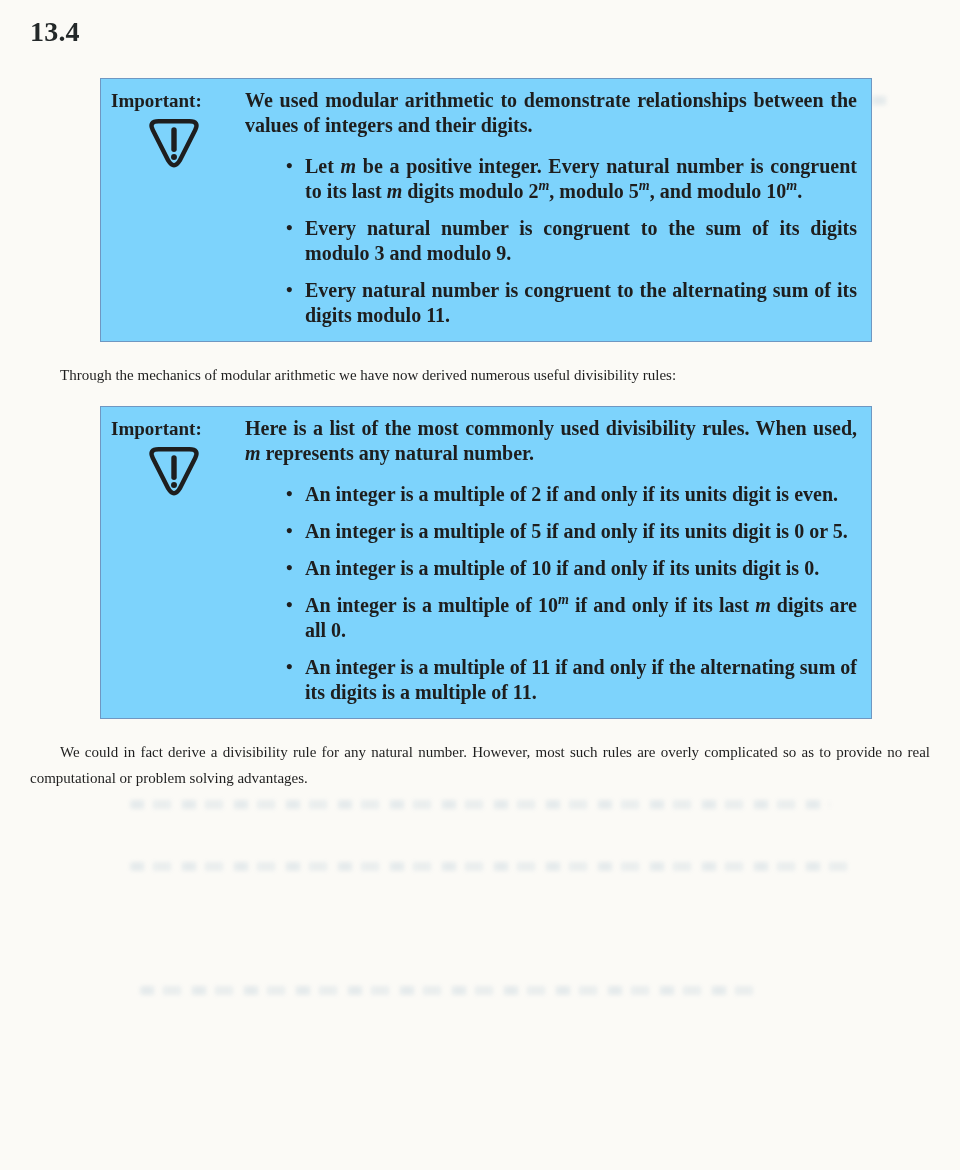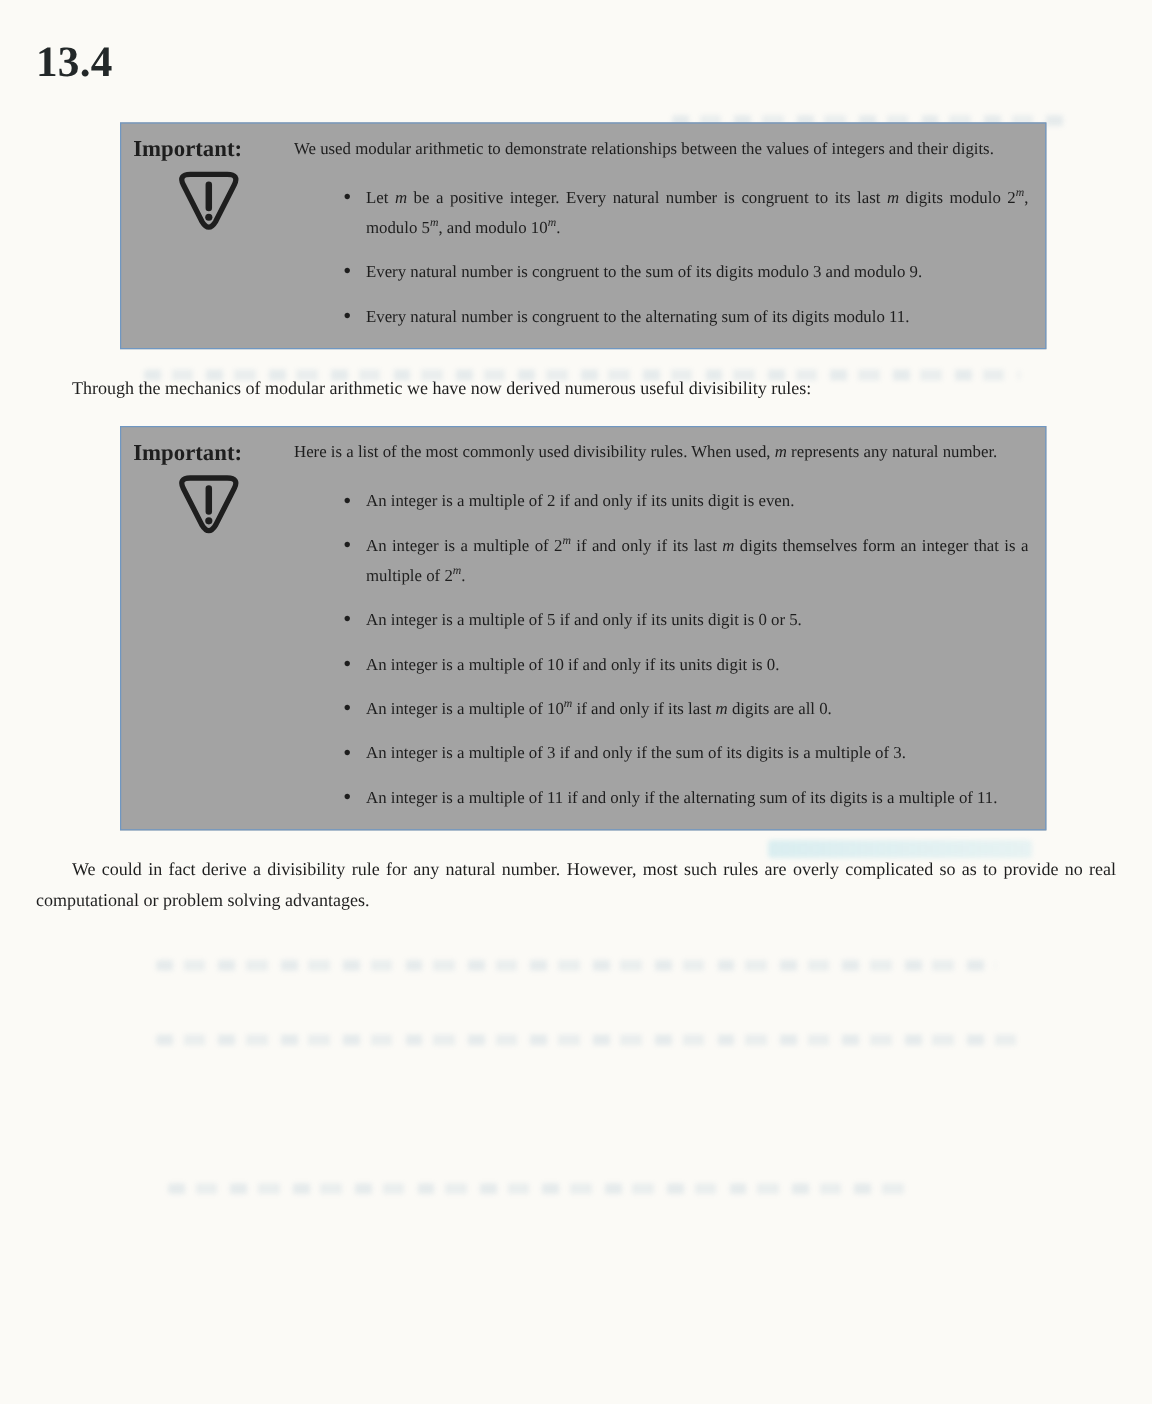--- a/index.html
+++ b/index.html
@@ -9,43 +9,43 @@
     font-family:"Liberation Serif", serif;
     color:#1e1e1e;
     overflow:hidden;
   }
   .page{position:relative;width:960px;height:1170px;box-sizing:border-box;padding:12px 30px 0 30px;}
   .content{position:relative;z-index:2;}
 
   
   h1.section-heading{
     display:flex;gap:44px;align-items:baseline;
-    margin:18px 0 0 0;
-    font-size:36px;font-weight:bold;color:#232829;
+    margin:4px 0 0 0;
+    font-size:28px;font-weight:bold;color:#232829;
     letter-spacing:.2px;
   }
 
   
   .ibox{
     box-sizing:border-box;
     width:772px;
     margin:30px 0 0 70px;
-    background:#a3a3a3;
+    background:#7dd3fc;
     border:1.6px solid #6f97c2;
     padding:9px 12px 13px 10px;
     display:grid;
     grid-template-columns:126px 1fr;
     column-gap:8px;
   }
   .ibox-label-col{display:flex;flex-direction:column;align-items:center;}
   .ibox-label{font-weight:bold;font-size:19px;line-height:25px;align-self:flex-start;}
   .ibox-icon{margin-top:4px;width:58px;height:54px;}
   .ibox-icon svg{width:58px;height:54px;display:block;}
 
-  .ibox-content{font-size:14px;line-height:25px;text-align:justify;padding-right:2px;}
+  .ibox-content{font-size:20px;line-height:25px;text-align:justify;padding-right:2px;font-weight:bold;}
   .ibox-content p.intro{margin:0;}
   ul.rules{list-style:none;margin:16px 0 0 0;padding:0 0 0 48px;}
   ul.rules li{position:relative;margin-top:12px;margin-left:12px;}
   ul.rules li:first-child{margin-top:0;}
   ul.rules li::before{content:"\2022";position:absolute;left:-19px;top:-1px;font-size:19px;}
   sup{font-size:.7em;line-height:0;vertical-align:super;}
 
   
   p.body-par{
     margin:20px 0 0 0;
@@ -120,25 +120,23 @@
             <path d="M14 4.5 L46 4.5 Q56.5 4.5 52 13.5 L36 45 Q30 55 24 45 L8 13.5 Q3.5 4.5 14 4.5 Z" fill="none" stroke="#1e1e1e" stroke-width="4.6" stroke-linejoin="round"></path>
             <path d="M30 13.5 L30 33.5" stroke="#1e1e1e" stroke-width="5.6" stroke-linecap="round"></path>
             <circle cx="30" cy="41.5" r="3.1" fill="#1e1e1e"></circle>
           </svg>
         </span>
       </div>
       <div class="ibox-content">
         <p class="intro">Here is a list of the most commonly used divisibility rules.  When used, <i>m</i> represents any natural number.</p>
         <ul class="rules">
           <li>An integer is a multiple of 2 if and only if its units digit is even.</li>
-          <li>An integer is a multiple of 2<sup><i>m</i></sup> if and only if its last <i>m</i> digits themselves form an integer that is a multiple of 2<sup><i>m</i></sup>.</li>
           <li>An integer is a multiple of 5 if and only if its units digit is 0 or 5.</li>
           <li>An integer is a multiple of 10 if and only if its units digit is 0.</li>
           <li>An integer is a multiple of 10<sup><i>m</i></sup> if and only if its last <i>m</i> digits are all 0.</li>
-          <li>An integer is a multiple of 3 if and only if the sum of its digits is a multiple of 3.</li>
           <li>An integer is a multiple of 11 if and only if the alternating sum of its digits is a multiple of 11.</li>
         </ul>
       </div>
     </section>
 
     <p class="body-par">We could in fact derive a divisibility rule for any natural number.  However, most such rules are overly complicated so as to provide no real computational or problem solving advantages.</p>
 
   </div>
 </div>
 

